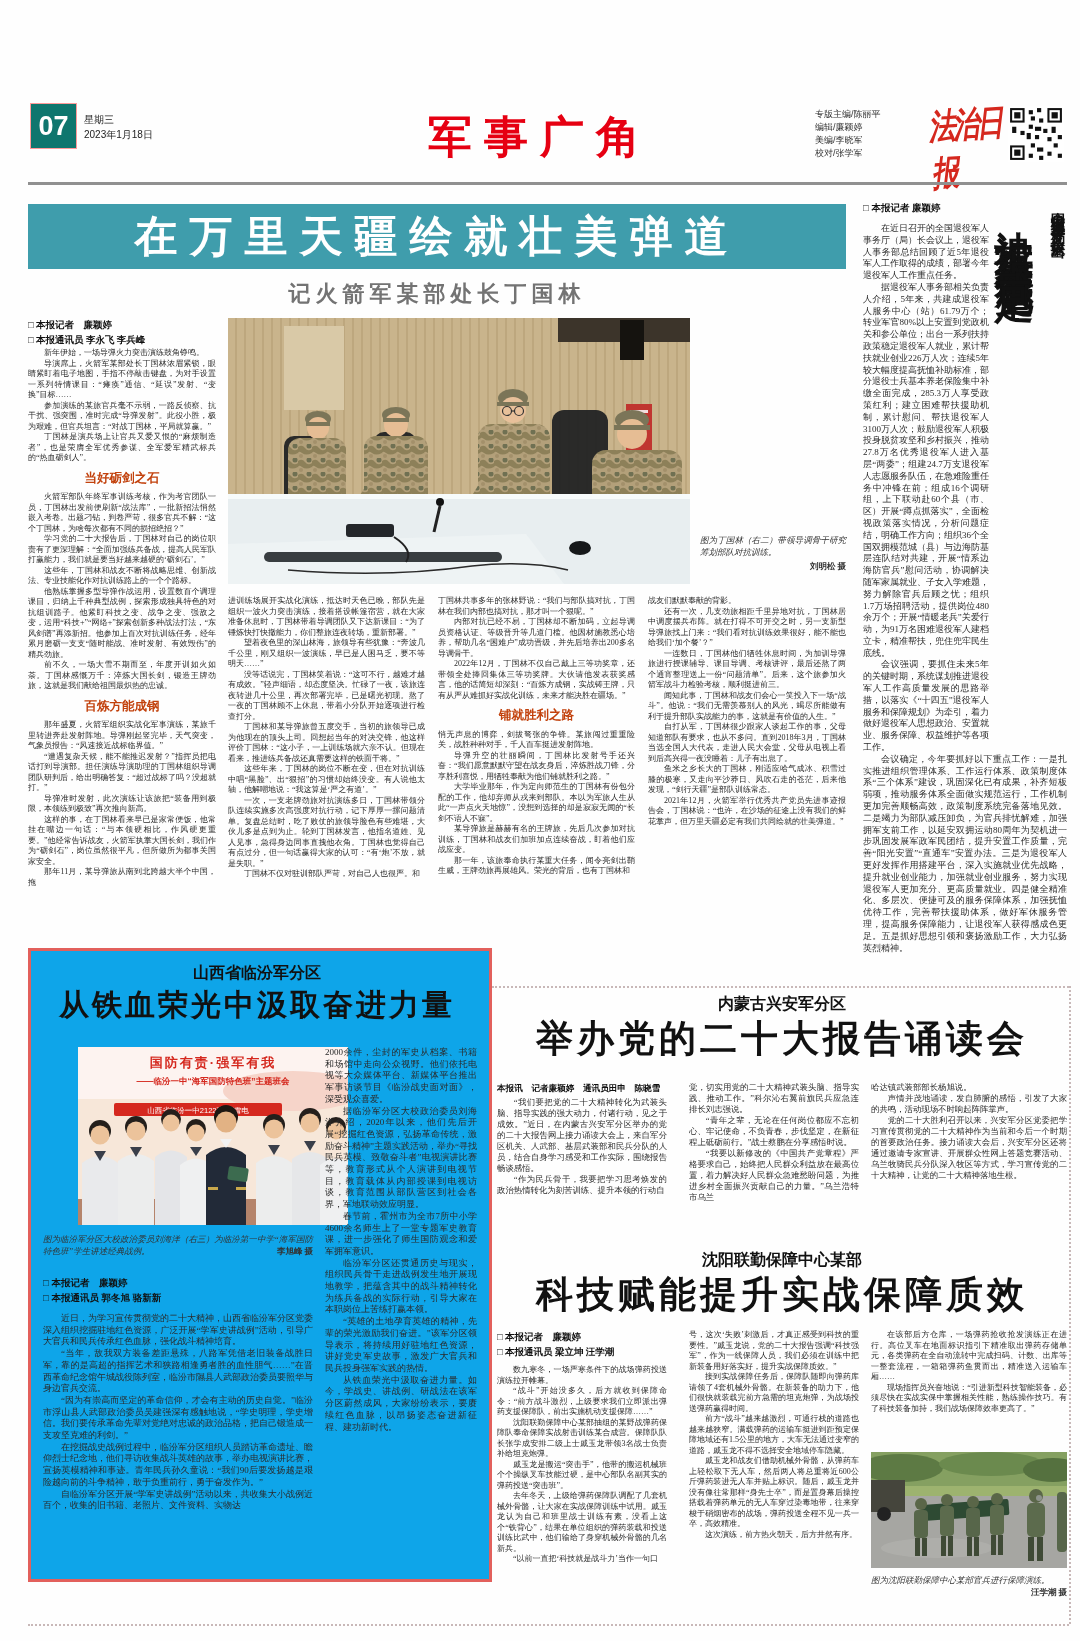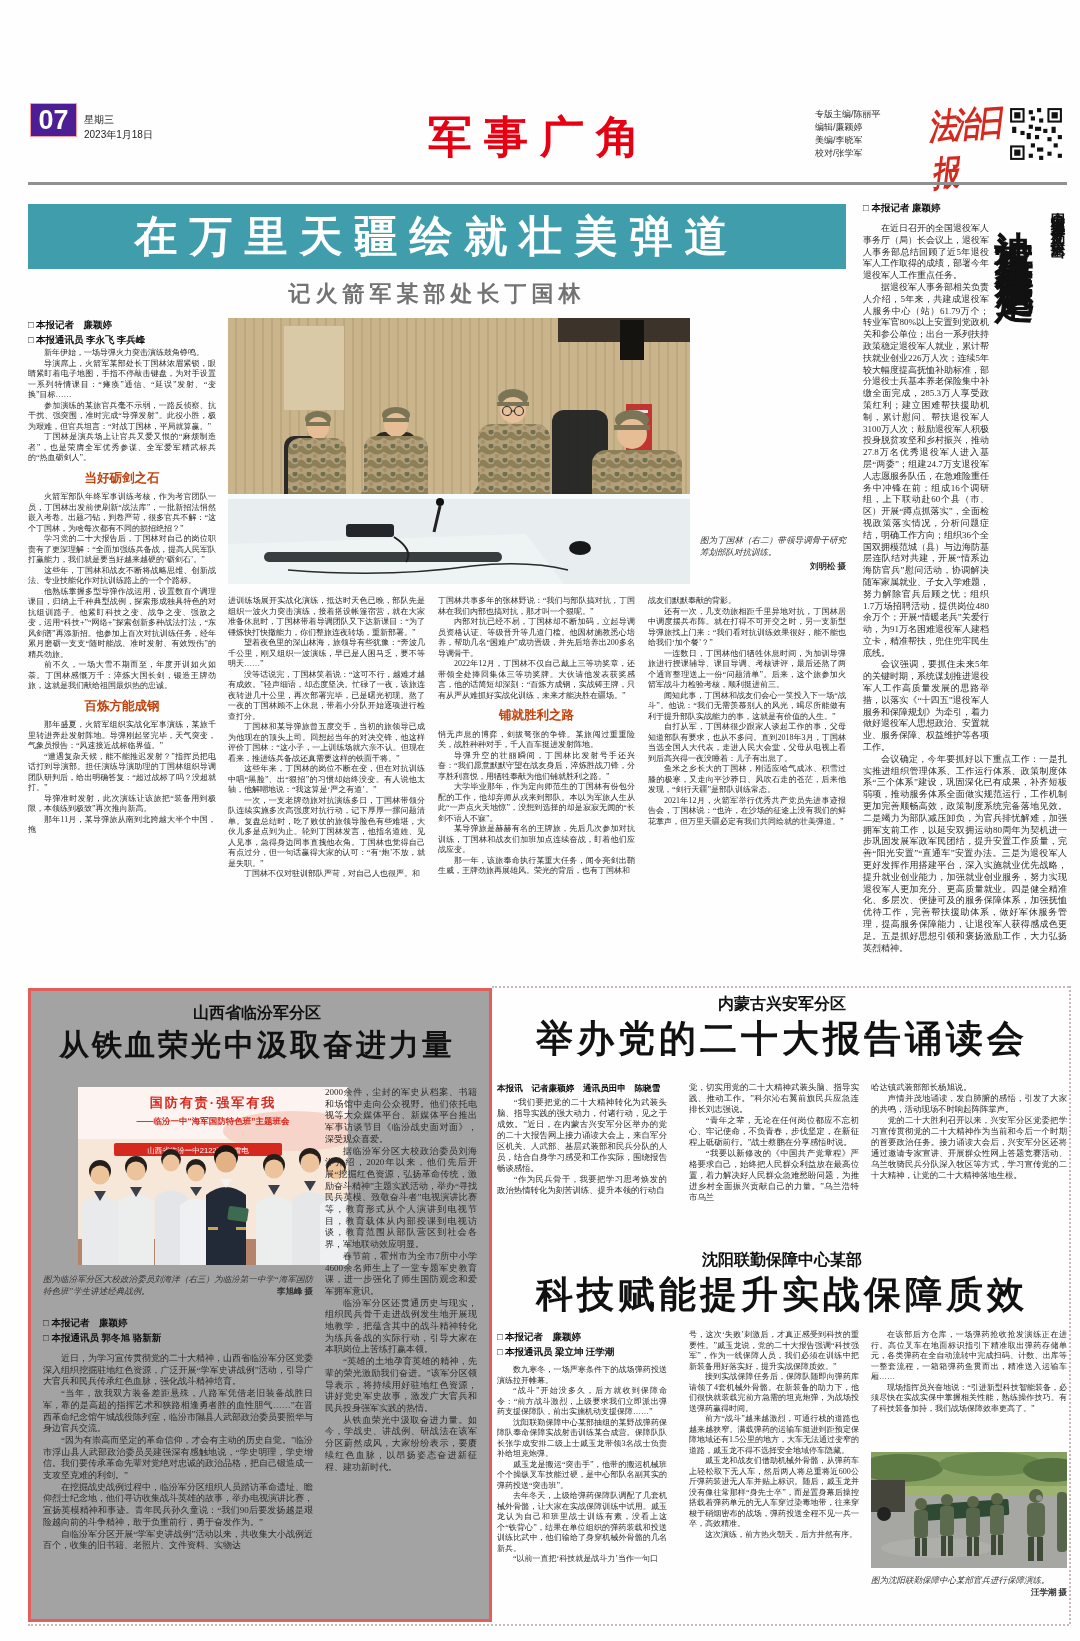--- a/index.html
+++ b/index.html
@@ -1,20 +1,20 @@
 <!DOCTYPE html>
 <html><head>
 <meta charset="utf-8">
 <style>
   html,body{margin:0;padding:0;background:#ddd;}
   .page{position:relative;width:1080px;height:1641px;background:#fefefe;margin:0 auto;overflow:hidden;
         font-family:"Liberation Sans","DejaVu Sans",sans-serif;color:#222;}
   .abs{position:absolute;}
   
-  .pagenum{left:30px;top:103px;width:47px;height:34px;background:#4c1d95;color:#fff;
+  .pagenum{left:30px;top:103px;width:47px;height:46px;background:#0f766e;color:#fff;
            font-weight:bold;font-size:27px;display:flex;align-items:center;justify-content:center;
            box-shadow:inset 0 0 0 1px #ff9a9a;}
   .dateblk{left:84px;top:112px;font-size:10px;color:#222;line-height:15px;}
   .section-title{left:0;top:108px;width:1080px;text-align:center;color:#e60012;
                  font-size:44px;font-weight:bold;letter-spacing:12px;}
   .credits{left:815px;top:108px;width:112px;text-align:left;font-size:9px;color:#333;line-height:13px;}
   .masthead{left:930px;top:112px;width:76px;color:#d5281e;font-weight:bold;font-size:27px;
             font-style:italic;letter-spacing:-3px;transform:rotate(-4deg) scaleY(1.3);
             font-family:"Liberation Serif","DejaVu Serif",serif;}
   .hdr-rule{left:28px;top:182px;width:1039px;height:3px;background:#909090;}
@@ -39,21 +39,21 @@
   .veterans{left:863px;top:200px;width:204px;height:764px;overflow:hidden;}
   .v-kick{float:right;writing-mode:vertical-rl;width:20px;height:275px;font-size:14.5px;
           font-weight:bold;letter-spacing:2px;margin-left:6px;color:#111;}
   .v-head{float:right;writing-mode:vertical-rl;width:46px;height:540px;font-size:39px;
           font-weight:bold;letter-spacing:5px;margin-left:6px;color:#111;}
   .veterans .art-col{font-size:9px;line-height:11.8px;overflow:visible;}
   
   .dot-top{left:492px;top:986px;width:577px;border-top:2px dotted #c8b8b8;}
   .dot-right{left:1069px;top:986px;height:638px;border-left:2px dotted #c8b8b8;}
   .dot-bottom{left:28px;top:1624px;width:1041px;border-top:2px dotted #c8b8b8;}
-  .redbox{left:28px;top:988px;width:458px;height:628px;border:3px solid #e2605c;background:#a3a3a3;}
+  .redbox{left:28px;top:948px;width:458px;height:628px;border:3px solid #e2605c;background:#0ea5e9;}
   .kicker{text-align:center;font-weight:bold;font-size:16px;color:#111;}
   .headline2{text-align:center;font-weight:bold;color:#111;}
   .lf-col{font-size:9px;line-height:11.7px;}
   .mid-col{font-size:8.4px;line-height:11px;}
   .sy-col{font-size:8px;line-height:10.5px;}
   svg text{font-family:"Liberation Sans","DejaVu Sans",sans-serif;}
 </style>
 </head>
 <body>
 
@@ -135,20 +135,21 @@
         <p>学习党的二十大报告后，丁国林对自己的岗位职责有了更深理解：“全面加强练兵备战，提高人民军队打赢能力，我们就是要当好越来越硬的‘砺剑石’。”</p>
         <p>这些年，丁国林和战友不断将战略思维、创新战法、专业技能化作对抗训练路上的一个个路标。</p>
         <p>他熟练掌握多型导弹作战运用，设置数百个调理课目，归纳上千种典型战例，探索形成独具特色的对抗组训路子。他紧盯科技之变、战争之变、强敌之变，运用“科技+”“网络+”探索创新多种战法打法，“东风剑谱”再添新招。他参加上百次对抗训练任务，经年累月磨砺一支支“随时能战、准时发射、有效毁伤”的精兵劲旅。</p>
         <p>前不久，一场大雪不期而至，年度开训如火如荼。丁国林感慨万千：淬炼大国长剑，锻造王牌劲旅，这就是我们献给祖国最炽热的忠诚。</p>
       </div>
     <div class="inner-sub">百炼方能成钢</div>
     <div>
         <p>那年盛夏，火箭军组织实战化军事演练，某旅千里转进奔赴发射阵地。导弹刚起竖完毕，天气突变，气象员报告：“风速接近战标临界值。”</p>
         <p>“遭遇复杂天候，能不能推迟发射？”指挥员把电话打到导演部。担任演练导演助理的丁国林组织导调团队研判后，给出明确答复：“超过战标了吗？没超就打。”</p>
         <p>导弹准时发射，此次演练让该旅把“装备用到极限，本领练到极致”再次推向新高。</p>
+        <p>这样的事，在丁国林看来早已是家常便饭，他常挂在嘴边一句话：“与本领硬相比，作风硬更重要。”他经常告诉战友，火箭军执掌大国长剑，我们作为“砺剑石”，岗位虽然很平凡，但所做所为都事关国家安全。</p>
         <p>那年11月，某导弹旅从南到北跨越大半个中国，拖</p>
       </div>
   </div>
 
   <div class="abs" style="left:228px;top:318px;">
     <svg width="462" height="266" viewBox="0 0 462 266">
       <defs>
         <pattern id="wallp" width="9" height="9" patternUnits="userSpaceOnUse">
           <rect width="9" height="9" fill="#c9b48c"></rect>
             <rect x="7" width="2" height="9" fill="#bda77e"></rect>

